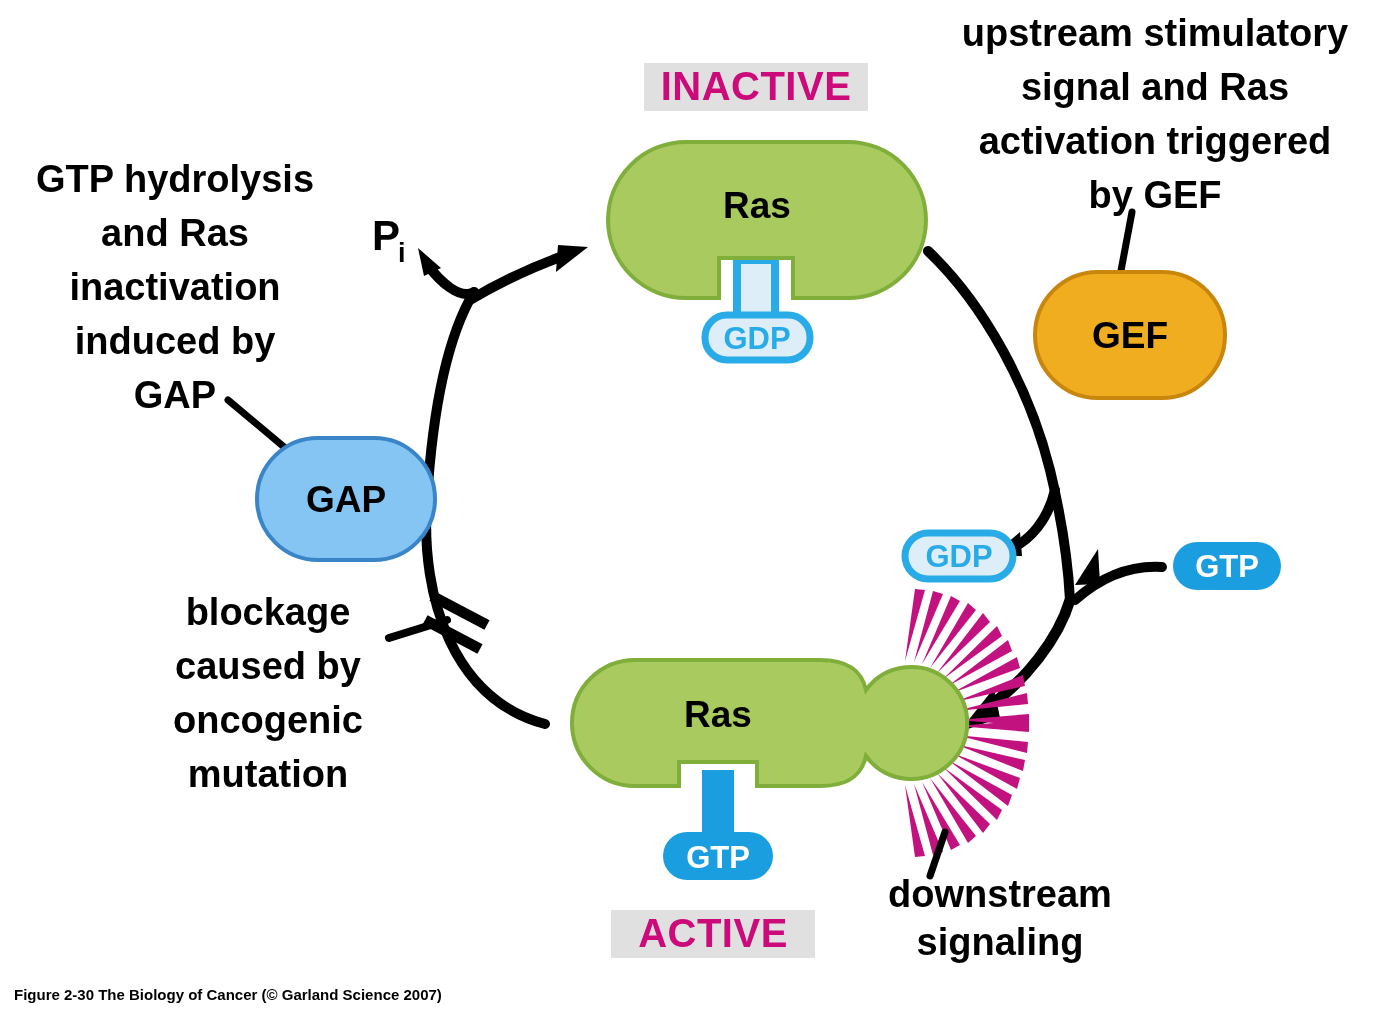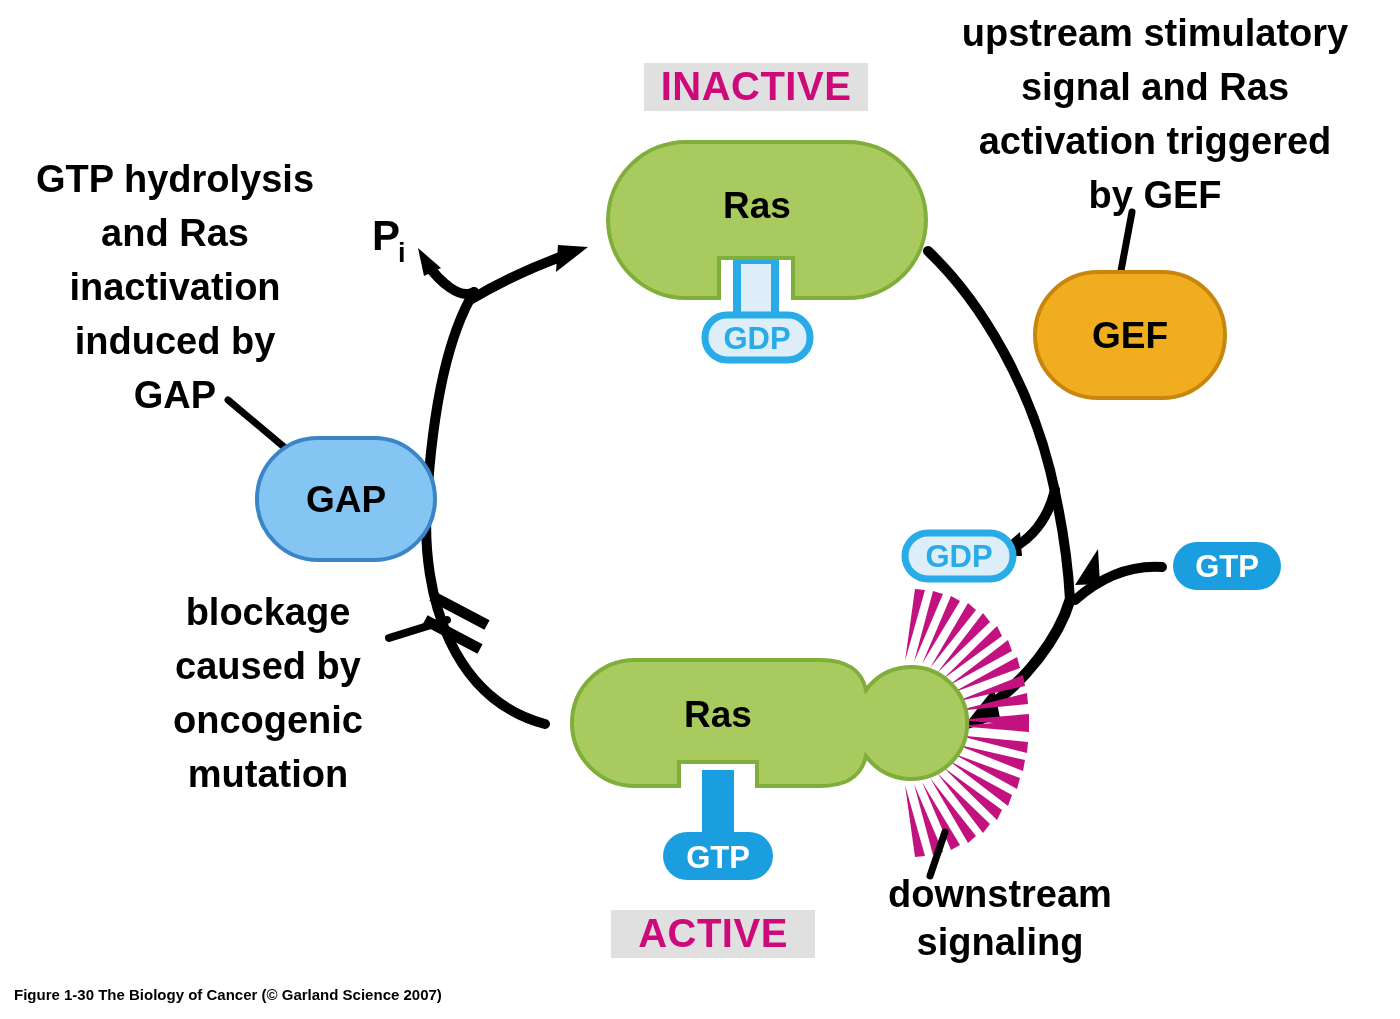--- a/index.html
+++ b/index.html
@@ -206,13 +206,13 @@
   </g>
 
   <g class="lbl annot">
     <line x1="945" y1="832" x2="930" y2="876" stroke="#000000" stroke-width="7" stroke-linecap="round"></line>
     <text x="1000" y="907" text-anchor="middle" font-size="38">downstream</text>
     <text x="1000" y="955" text-anchor="middle" font-size="38">signaling</text>
   </g>
 
 </svg>
 
-<div class="caption">Figure 1-30  The Biology of Cancer (© Garland Science 2007)</div>
+<div class="caption">Figure 2-30  The Biology of Cancer (© Garland Science 2007)</div>
 
 </body></html>

